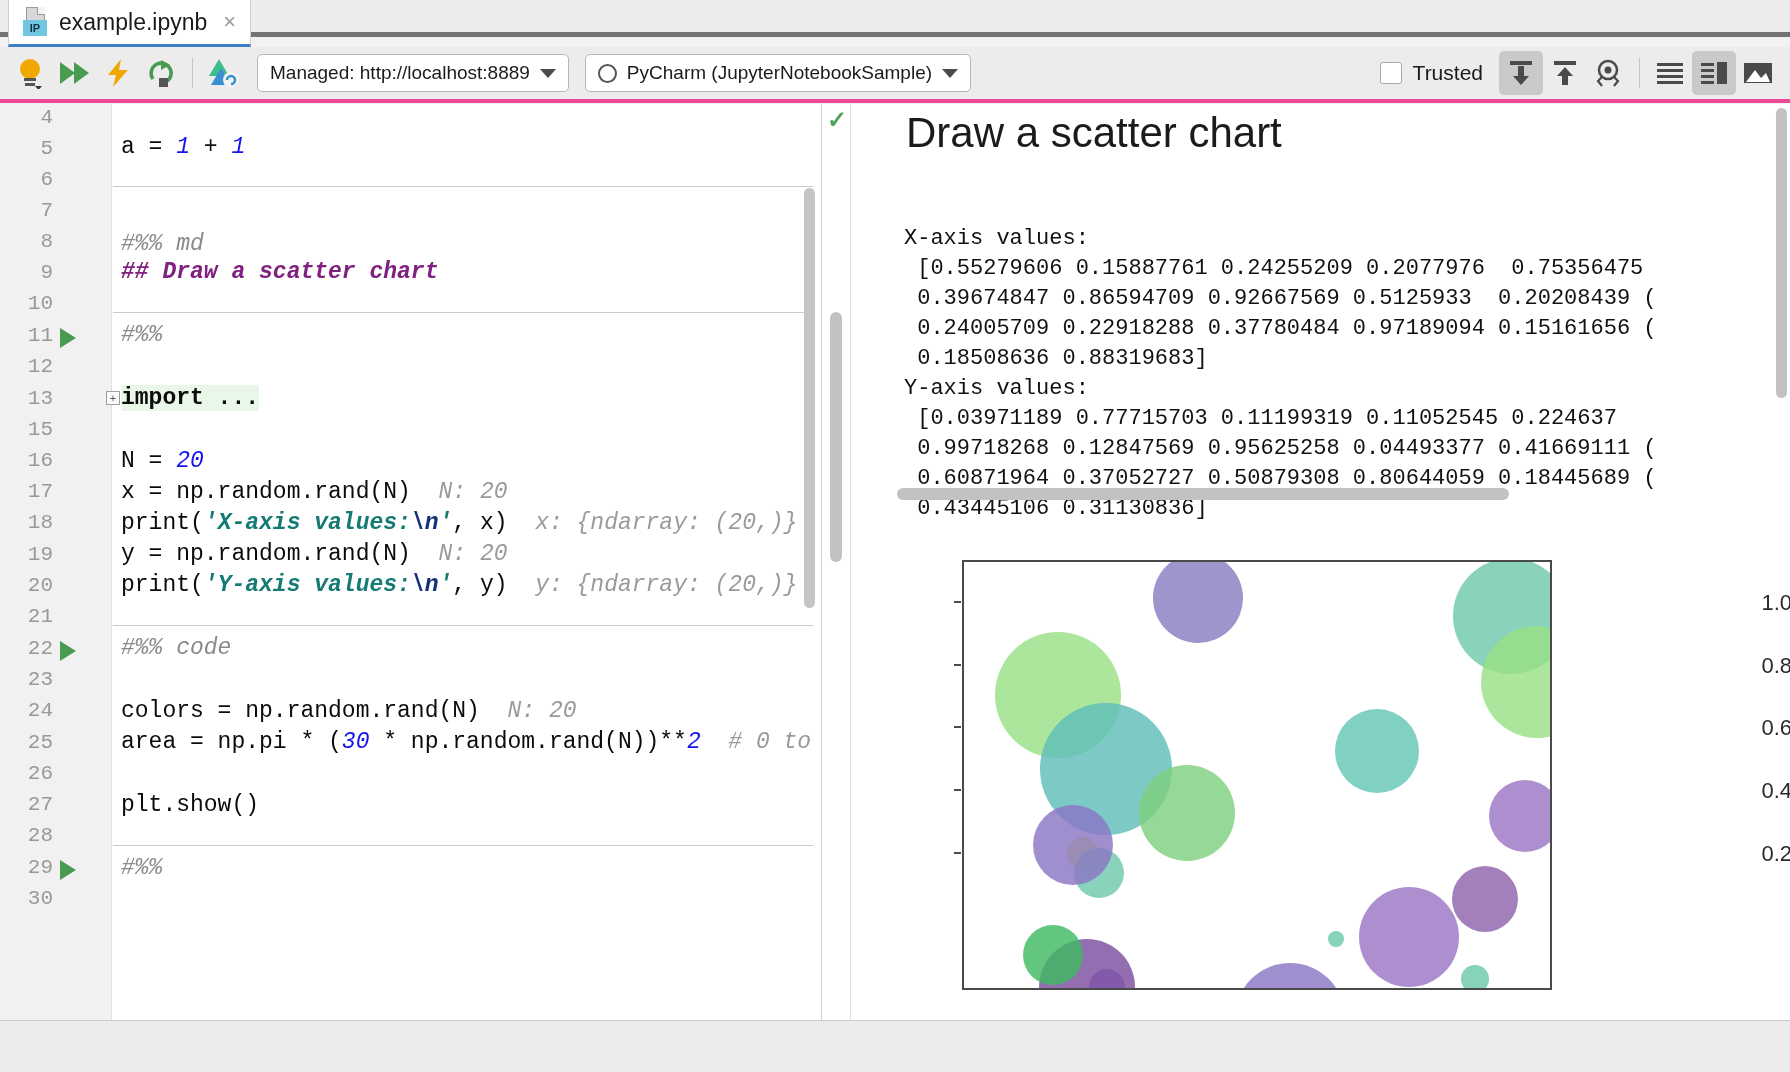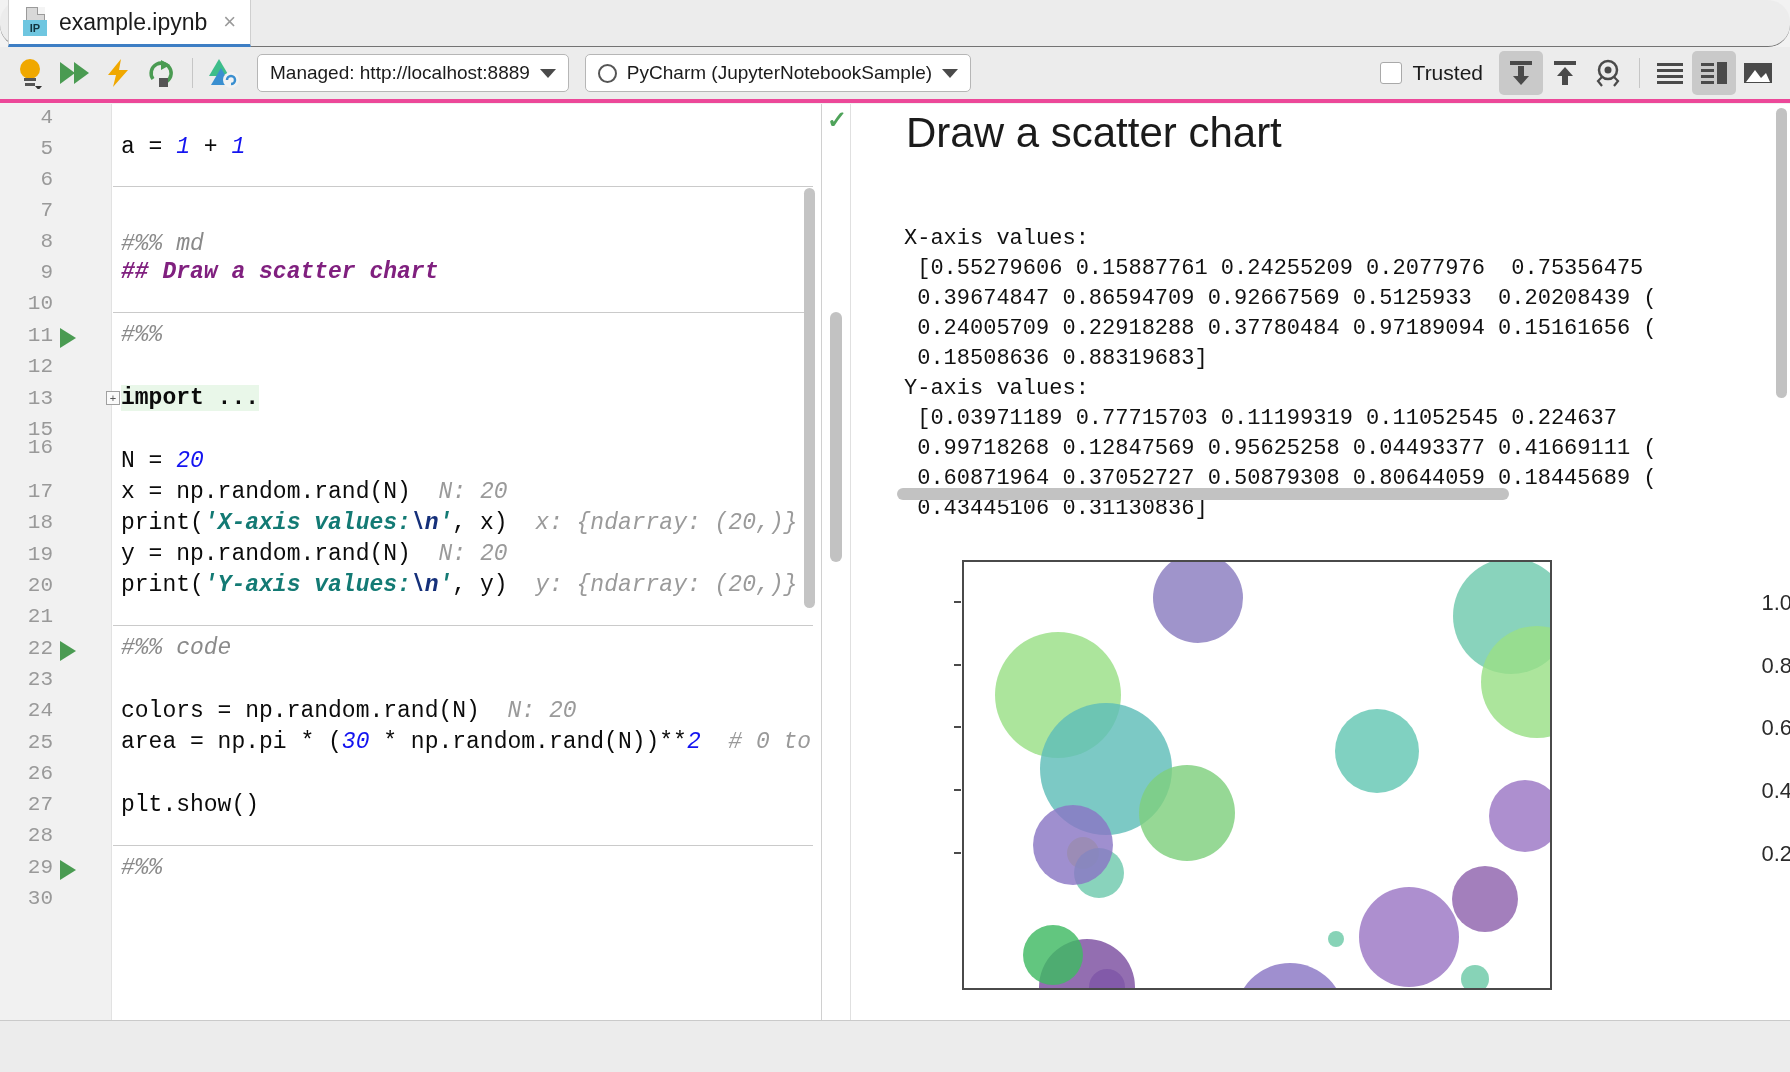--- a/index.html
+++ b/index.html
@@ -5,24 +5,23 @@
   * { box-sizing: border-box; margin: 0; padding: 0; }
   html, body {
     width: 1790px; height: 1072px;
     background: #f2f2f2;
     font-family: "Liberation Sans", sans-serif;
     overflow: hidden;
   }
 
   
   .tabbar {
-    position: absolute; left: 0; top: 0; width: 1790px; height: 47px;
+    position: absolute; left: 0; top: 0; width: 1790px; height: 37px;
     background: #ececec;
-    border-bottom: 1px solid #737373;
-    border-radius: 22px;
+    border-bottom: 5px solid #737373;
   }
   .tab {
     position: absolute; left: 8px; top: 0; height: 47px;
     display: flex; align-items: center; gap: 10px;
     padding: 0 14px 0 14px;
     background: #ffffff;
     border-left: 1px solid #cfcfcf;
     border-right: 1px solid #cfcfcf;
     border-bottom: 3px solid #3d7ec4;
   }
@@ -273,21 +272,21 @@
       <span class="lnum" style="top:64px;">6</span>
       <span class="lnum" style="top:95px;">7</span>
       <span class="lnum" style="top:126px;">8</span>
       <span class="lnum" style="top:157px;">9</span>
       <span class="lnum" style="top:188px;">10</span>
       <span class="lnum" style="top:220px;">11</span>
       <span class="runarrow" style="top:224px;"></span>
       <span class="lnum" style="top:251px;">12</span>
       <span class="lnum" style="top:283px;">13</span>
       <span class="lnum" style="top:314px;">15</span>
-      <span class="lnum" style="top:332px;text-align:right;">16</span>
+      <span class="lnum" style="top:345px;text-align:right;">16</span>
       <span class="lnum" style="top:376px;">17</span>
       <span class="lnum" style="top:407px;">18</span>
       <span class="lnum" style="top:439px;">19</span>
       <span class="lnum" style="top:470px;">20</span>
       <span class="lnum" style="top:501px;">21</span>
       <span class="lnum" style="top:533px;">22</span>
       <span class="runarrow" style="top:537px;"></span>
       <span class="lnum" style="top:564px;">23</span>
       <span class="lnum" style="top:595px;">24</span>
       <span class="lnum" style="top:627px;">25</span>

